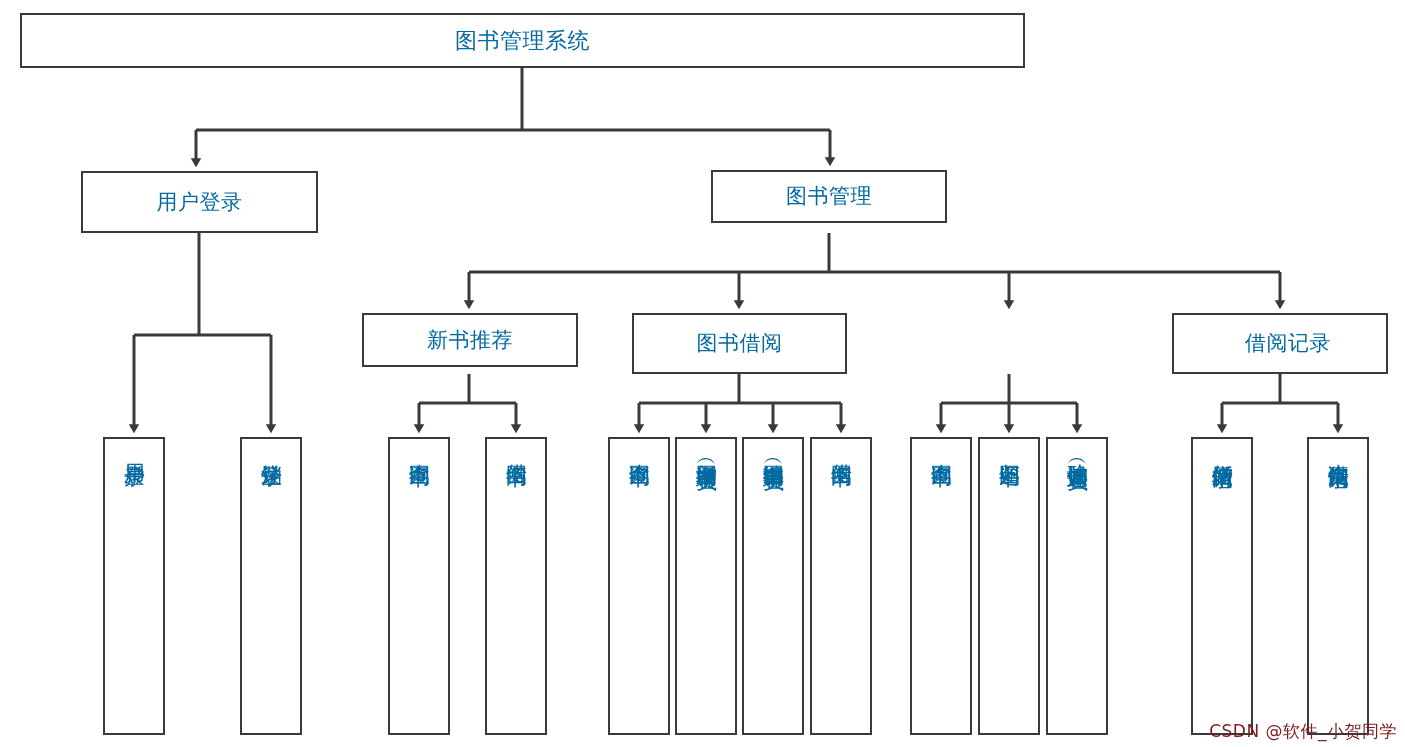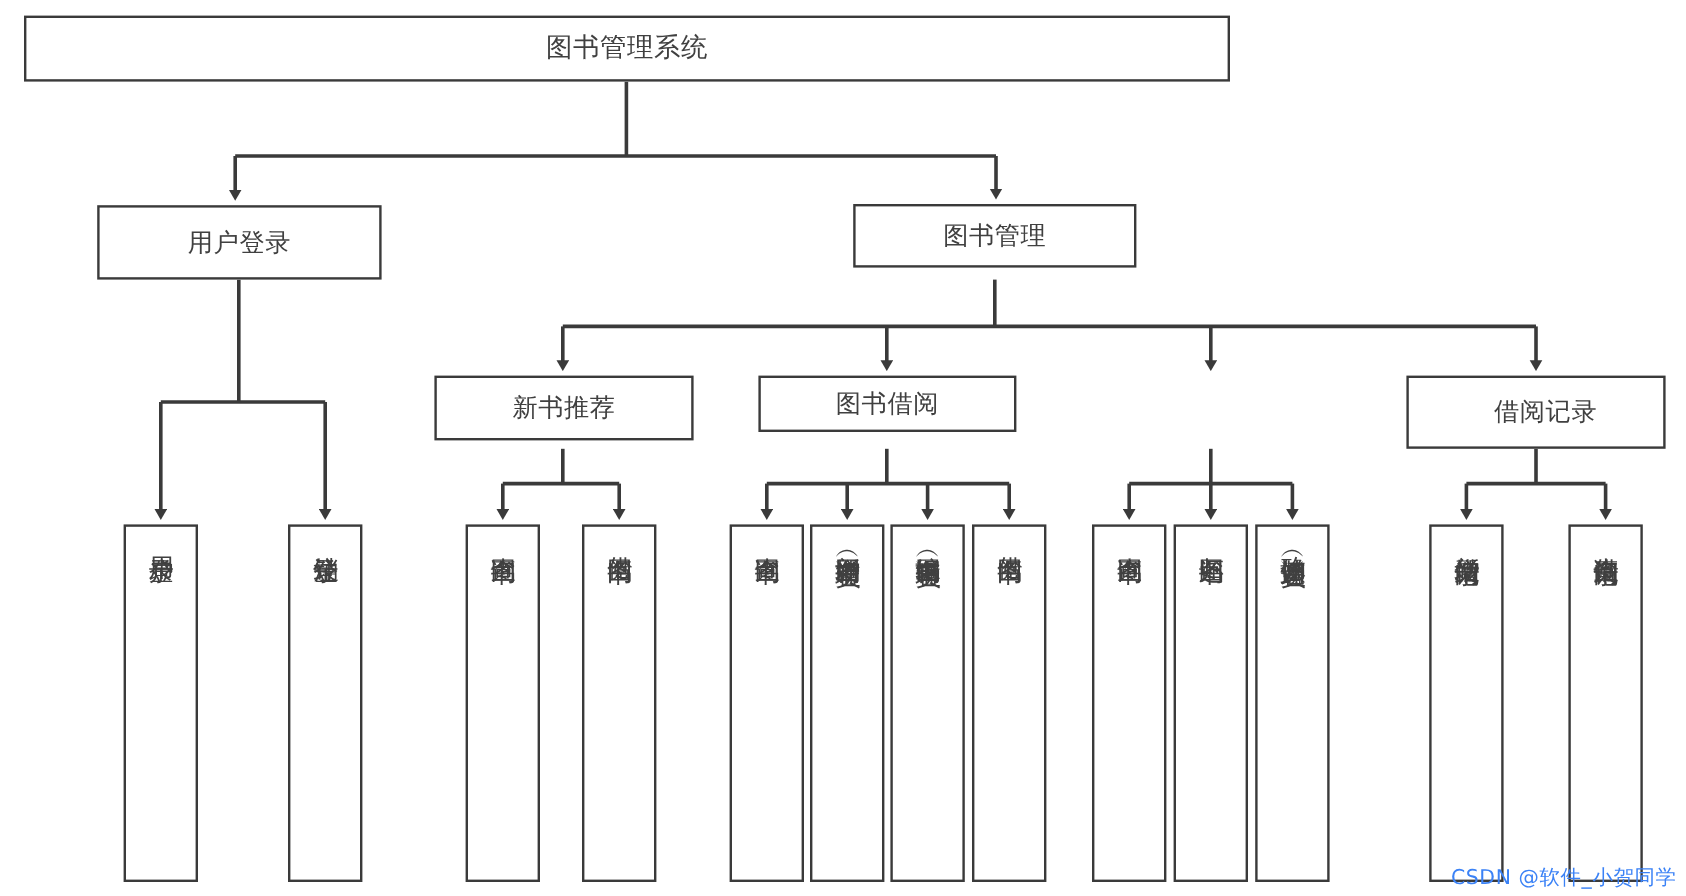--- a/index.html
+++ b/index.html
@@ -31,21 +31,21 @@
     position: absolute;
     box-sizing: border-box;
     background: #ffffff;
     border: 2.5px solid #3a3a3a;
     display: flex;
     align-items: center;
     justify-content: center;
     z-index: 2;
   }
   .node .label {
-    color: #404040;
+    color: #0369a1;
     font-size: 21px;
     line-height: 1.15;
     letter-spacing: 0.5px;
     white-space: nowrap;
   }
   
   .node.root .label {
     font-size: 22px;
   }
   
@@ -60,21 +60,21 @@
     font-size: 21px;
     line-height: 1.0;
     letter-spacing: 1px;
     white-space: nowrap;
   }
   
   #watermark {
     position: absolute;
     right: 8px;
     bottom: 4px;
-    color: #3b82f6;
+    color: #7f1d1d;
     font-size: 17px;
     letter-spacing: 0.5px;
     z-index: 3;
     white-space: nowrap;
     pointer-events: none;
   }
 </style>
 </head>
 <body>
 
@@ -139,21 +139,21 @@
   </div>
 
   <div class="node" style="left:711px; top:170px; width:236px; height:53px;">
     <span class="label">图书管理</span>
   </div>
 
   <div class="node" style="left:362px; top:313px; width:216px; height:54px;">
     <span class="label">新书推荐</span>
   </div>
 
-  <div class="node" style="left:632px; top:313px; width:215px; height:47px;">
+  <div class="node" style="left:632px; top:313px; width:215px; height:61px;">
     <span class="label">图书借阅</span>
   </div>
 
 
   <div class="node" style="left:1172px; top:313px; width:216px; height:61px;padding-left:16px;">
     <span class="label">借阅记录</span>
   </div>
 
   <div class="node leaf" style="left:103px; top:437px; width:62px; height:298px;">
     <span class="label">用户登录</span>

